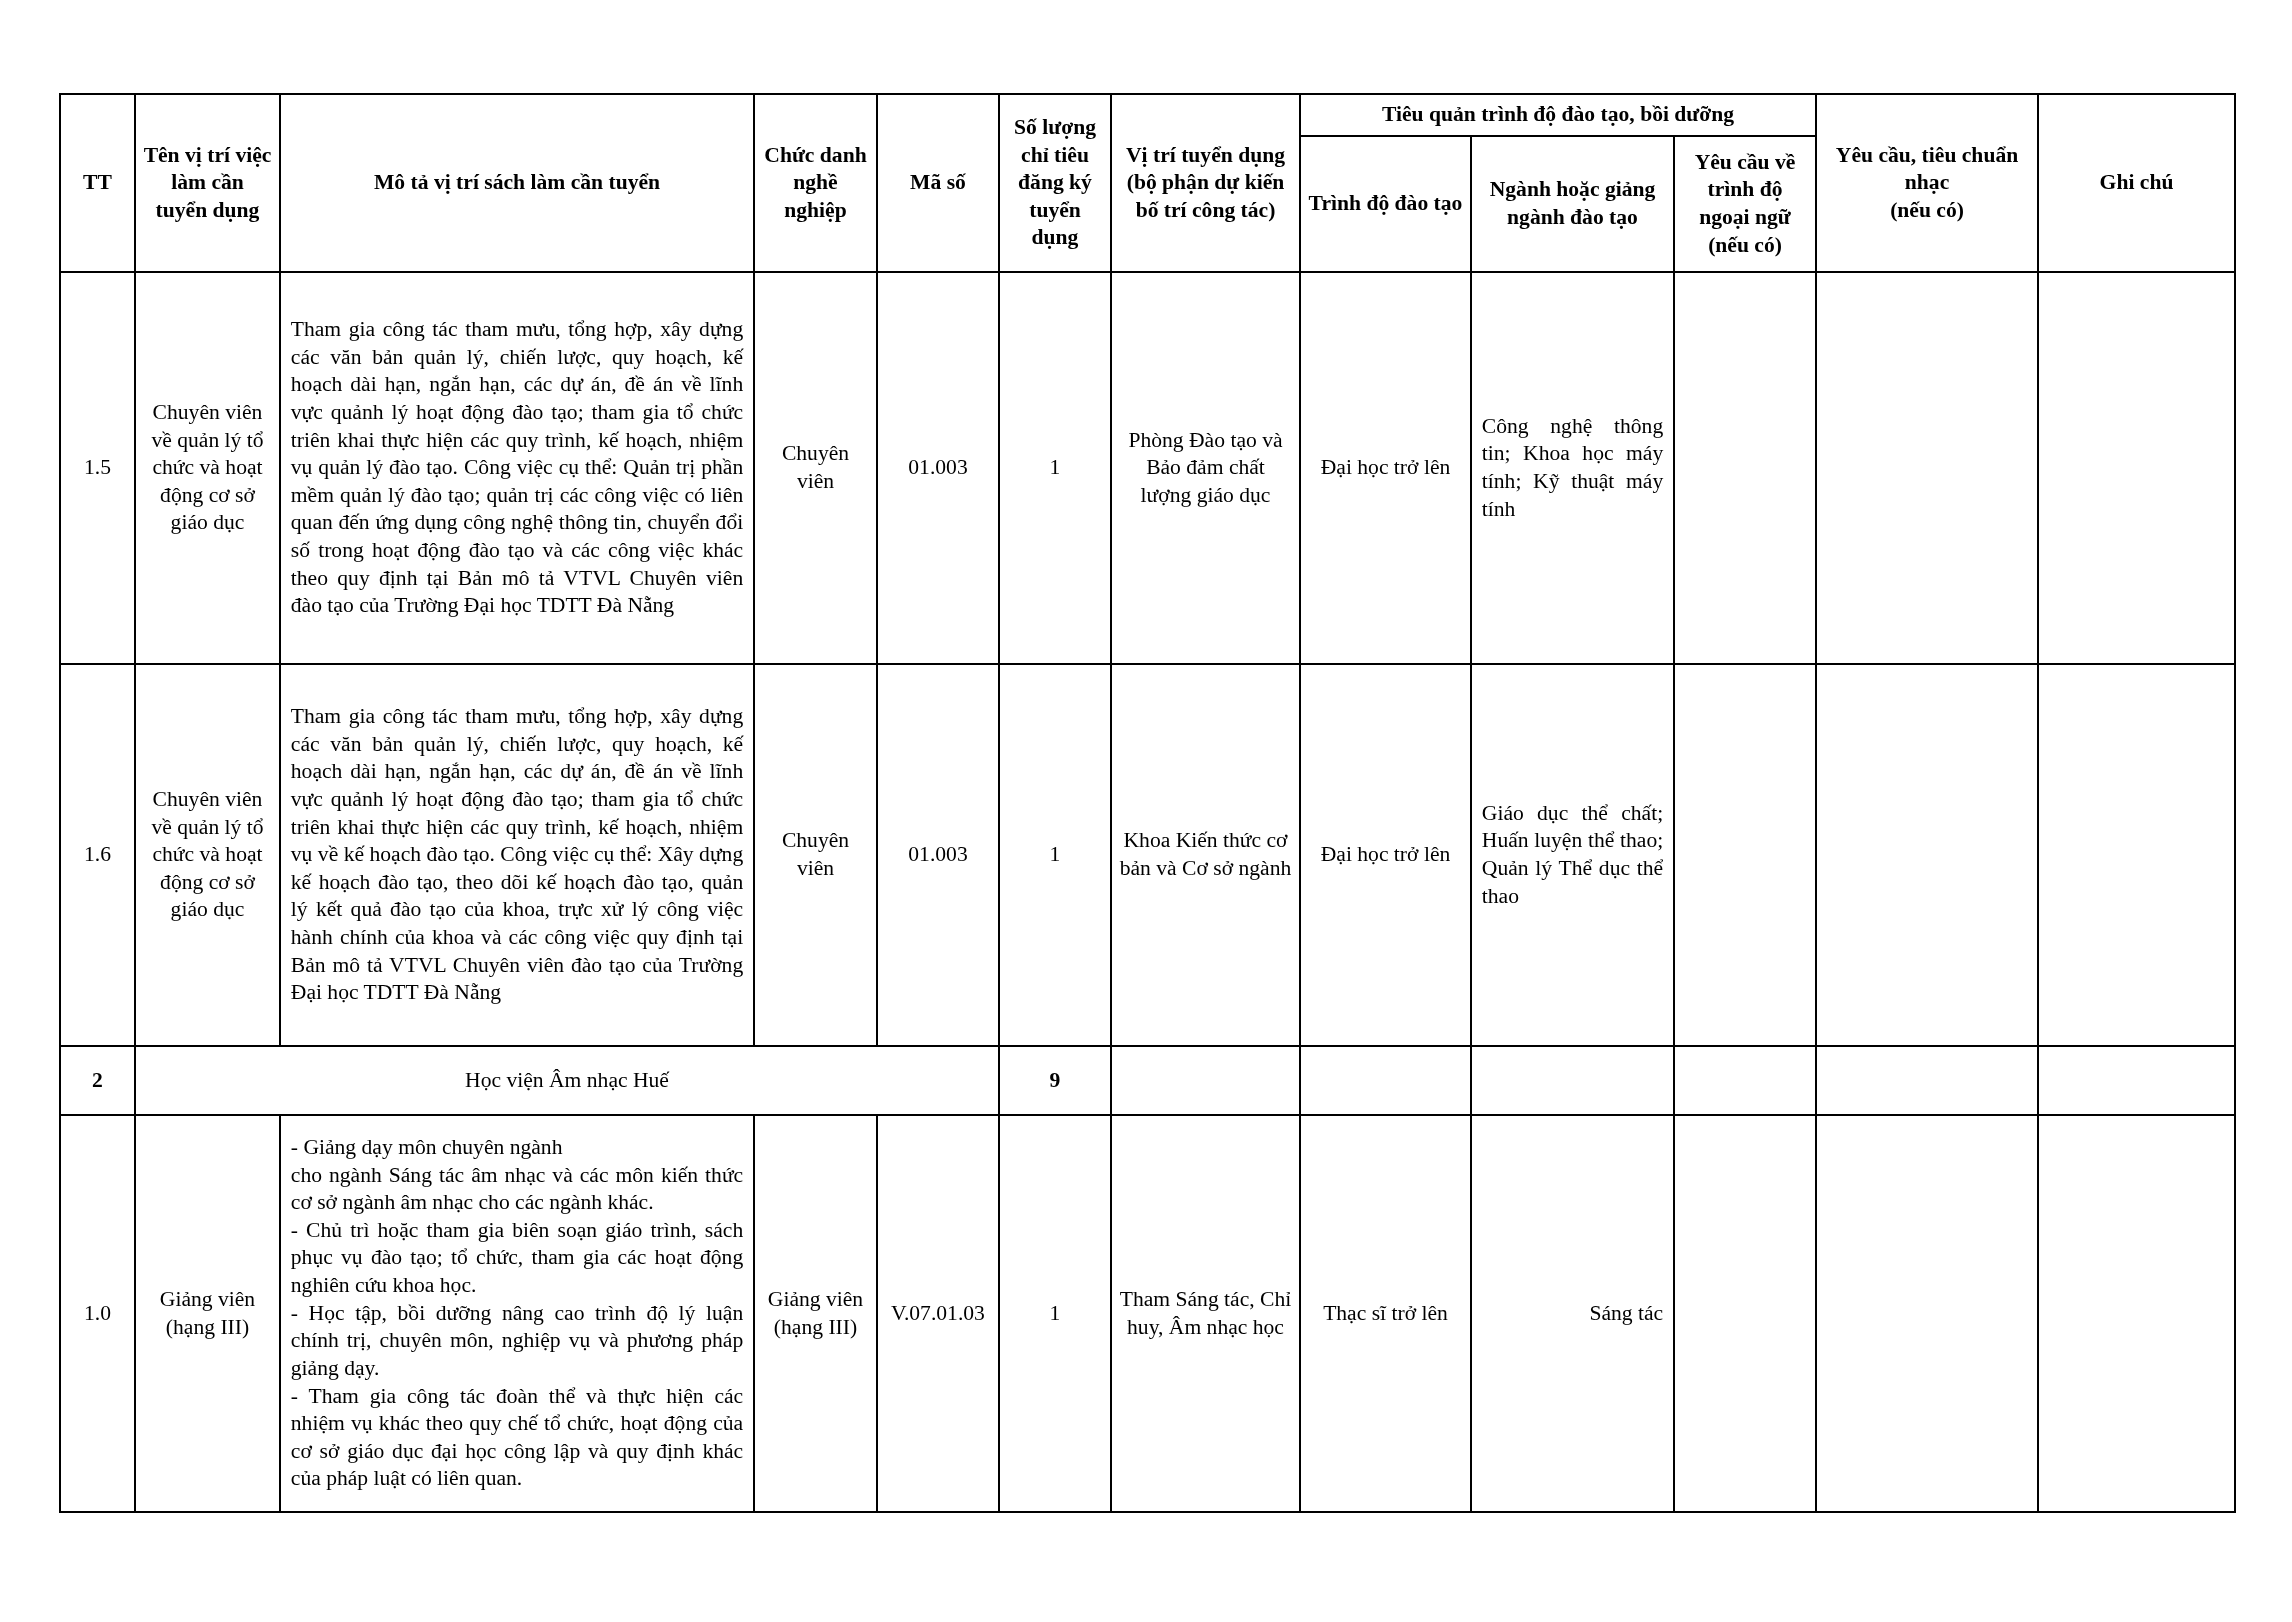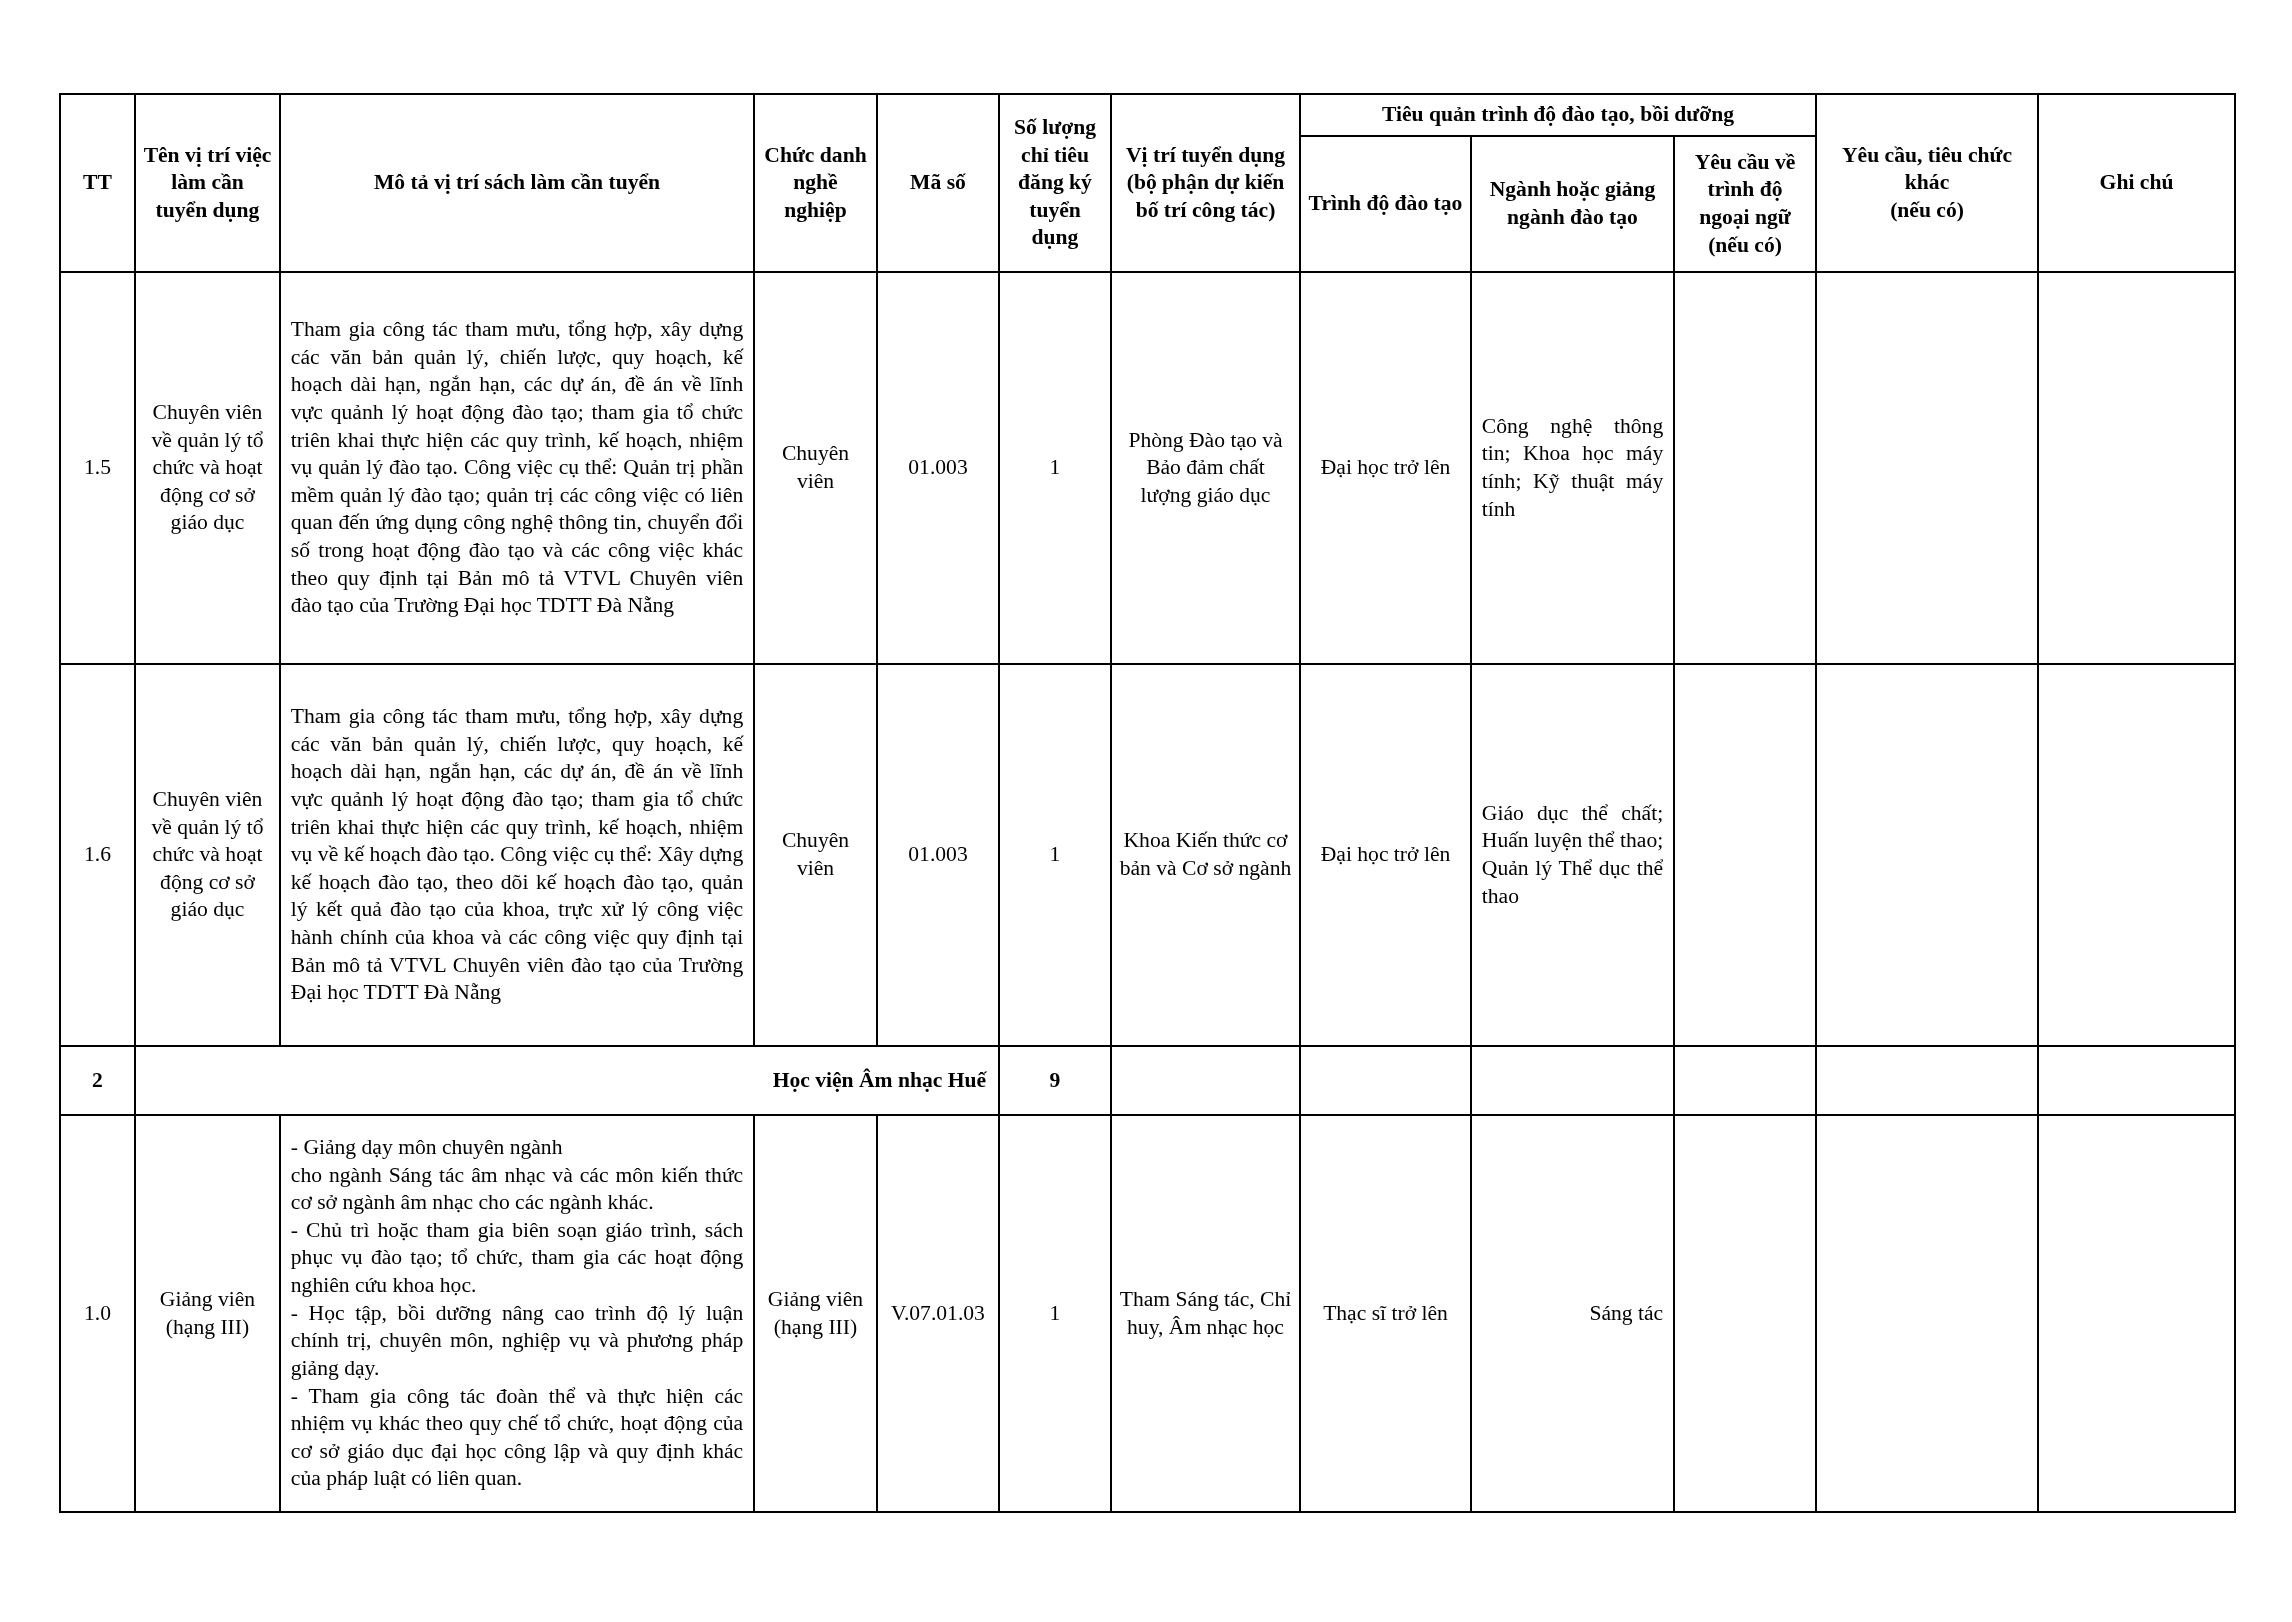--- a/index.html
+++ b/index.html
@@ -47,22 +47,22 @@
   td.major{
     text-align:justify;
     text-align-last:left;
     padding:5.9px 9.8px;
   }
   td.major-left{
     text-align:right;
     padding:5.9px 9.8px;
   }
   td.section-name{
-    text-align:right;
-    font-weight:bold;
+    text-align:center;
+    font-weight:normal;
     padding:2.9px 11.8px;
     border-radius:21px;
   }
   td.bold{font-weight:bold;}
 </style>
 </head>
 <body>
 
 <div class="page">
   <table class="vtvl">
@@ -84,21 +84,21 @@
     <tbody>
         <tr class="hr1">
       <th rowspan="2">TT</th>
       <th rowspan="2">Tên vị trí việc làm cần tuyển dụng</th>
       <th rowspan="2">Mô tả vị trí sách làm cần tuyển</th>
       <th rowspan="2">Chức danh nghề nghiệp</th>
       <th rowspan="2">Mã số</th>
       <th rowspan="2">Số lượng chỉ tiêu đăng ký tuyển dụng</th>
       <th rowspan="2">Vị trí tuyển dụng (bộ phận dự kiến bố trí công tác)</th>
       <th colspan="3">Tiêu quản trình độ đào tạo, bồi dưỡng</th>
-      <th rowspan="2" style="white-space:pre-line">Yêu cầu, tiêu chức khác
+      <th rowspan="2" style="white-space:pre-line">Yêu cầu, tiêu chuẩn nhạc
 (nếu có)</th>
       <th rowspan="2">Ghi chú</th>
     </tr>
 
     <tr class="hr2">
       <th>Trình độ đào tạo</th>
       <th>Ngành hoặc giảng ngành đào tạo</th>
       <th>Yêu cầu về trình độ ngoại ngữ (nếu có)</th>
     </tr>
 

